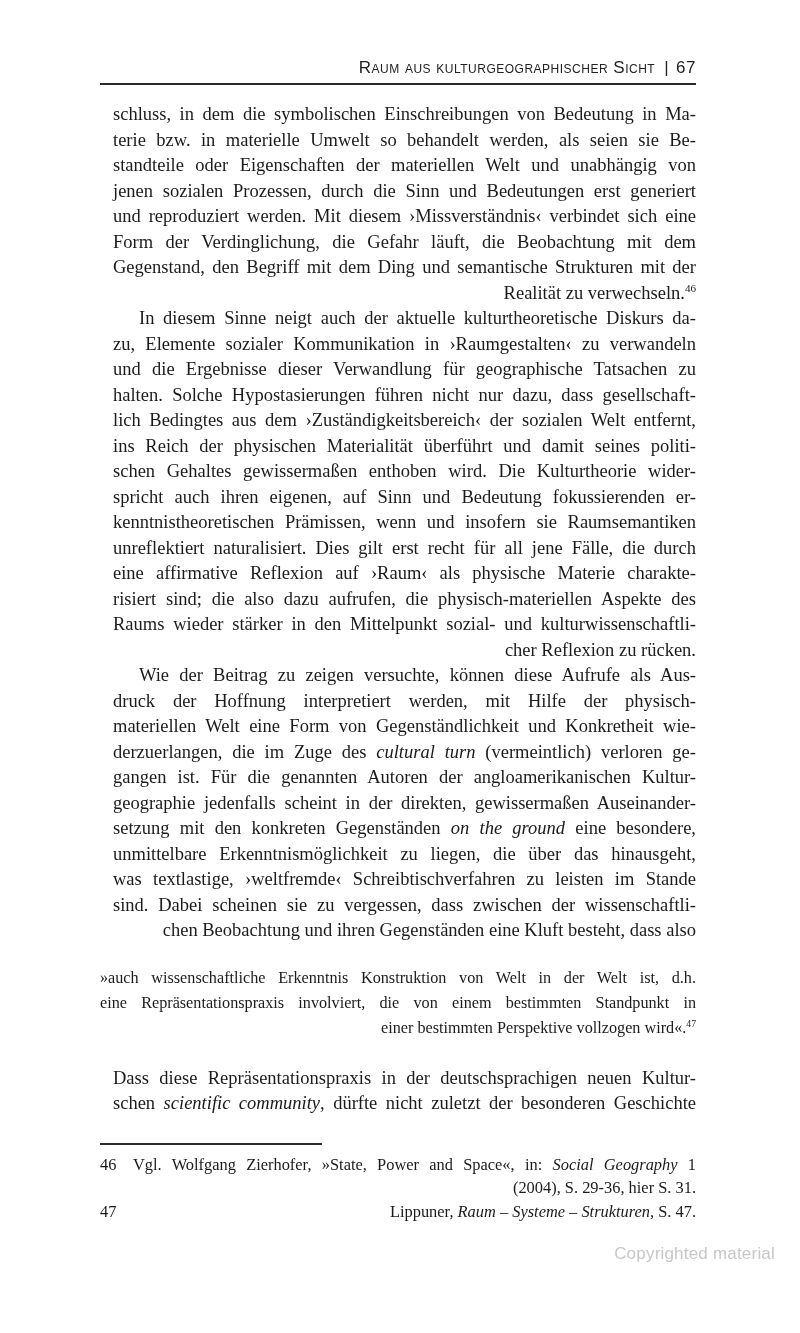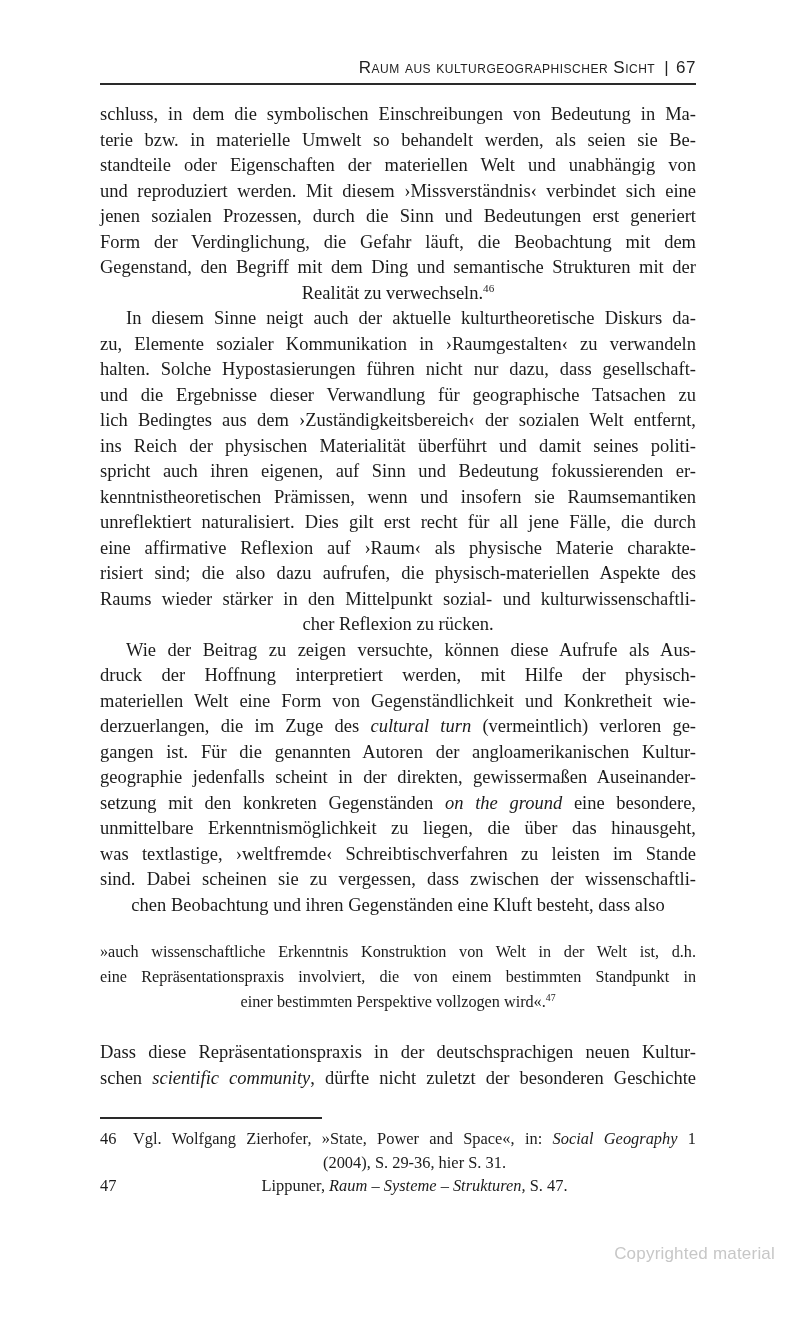--- a/index.html
+++ b/index.html
@@ -31,23 +31,24 @@
     color: #222;
     line-height: 21px;
   }
   .running-header .rh-sep { margin: 0 7px 0 9px; font-variant: normal; }
   .running-header .rh-page { font-variant: normal; }
   
   .body-text {
     margin-top: 17px;
     font-size: 18.5px;
     line-height: 25.5px;
+    margin-left: 13px;
   }
   .after-quote { margin-top: 25px; font-size. : 18.5px; }
-  .line { text-align: center; white-space: normal; }
+  .line { text-align: right; white-space: normal; }
   .line.j { text-align: justify; text-align-last: justify; }
   .line.indent { padding-left: 26px; }
   sup { font-size: 0.6em; line-height: 0; vertical-align: super; letter-spacing: 0; }
   i { font-style: italic; }
   
   .quote {
     margin: 22px 0 0 0;
     padding: 0;
     font-size: 16.2px;
     line-height: 25px;
@@ -87,31 +88,32 @@
   <div class="content">
 
     <div class="running-header">
       <span class="rh-title">Raum aus kulturgeographischer Sicht</span><span class="rh-sep">|</span><span class="rh-page">67</span>
     </div>
 
     <div class="body-text" id="bodyText">
         <div class="line j">schluss, in dem die symbolischen Einschreibungen von Bedeutung in Ma-</div>
         <div class="line j">terie bzw. in materielle Umwelt so behandelt werden, als seien sie Be-</div>
         <div class="line j">standteile oder Eigenschaften der materiellen Welt und unabhängig von</div>
+        <div class="line j">jenen sozialen Prozessen, durch die Sinn und Bedeutungen erst generiert</div>
         <div class="line j">und reproduziert werden. Mit diesem ›Missverständnis‹ verbindet sich eine</div>
-        <div class="line j">jenen sozialen Prozessen, durch die Sinn und Bedeutungen erst generiert</div>
         <div class="line j">Form der Verdinglichung, die Gefahr läuft, die Beobachtung mit dem</div>
         <div class="line j">Gegenstand, den Begriff mit dem Ding und semantische Strukturen mit der</div>
         <div class="line">Realität zu verwechseln.<sup>46</sup></div>
         <div class="line j indent">In diesem Sinne neigt auch der aktuelle kulturtheoretische Diskurs da-</div>
         <div class="line j">zu, Elemente sozialer Kommunikation in ›Raumgestalten‹ zu verwandeln</div>
+        <div class="line j">und die Ergebnisse dieser Verwandlung für geographische Tatsachen zu</div>
         <div class="line j">halten. Solche Hypostasierungen führen nicht nur dazu, dass gesellschaft-</div>
-        <div class="line j">und die Ergebnisse dieser Verwandlung für geographische Tatsachen zu</div>
         <div class="line j">lich Bedingtes aus dem ›Zuständigkeitsbereich‹ der sozialen Welt entfernt,</div>
         <div class="line j">ins Reich der physischen Materialität überführt und damit seines politi-</div>
+        <div class="line j">schen Gehaltes gewissermaßen enthoben wird. Die Kulturtheorie wider-</div>
         <div class="line j">spricht auch ihren eigenen, auf Sinn und Bedeutung fokussierenden er-</div>
         <div class="line j">kenntnistheoretischen Prämissen, wenn und insofern sie Raumsemantiken</div>
         <div class="line j">unreflektiert naturalisiert. Dies gilt erst recht für all jene Fälle, die durch</div>
         <div class="line j">eine affirmative Reflexion auf ›Raum‹ als physische Materie charakte-</div>
         <div class="line j">risiert sind; die also dazu aufrufen, die physisch-materiellen Aspekte des</div>
         <div class="line j">Raums wieder stärker in den Mittelpunkt sozial- und kulturwissenschaftli-</div>
         <div class="line">cher Reflexion zu rücken.</div>
         <div class="line j indent">Wie der Beitrag zu zeigen versuchte, können diese Aufrufe als Aus-</div>
         <div class="line j">druck der Hoffnung interpretiert werden, mit Hilfe der physisch-</div>
         <div class="line j">materiellen Welt eine Form von Gegenständlichkeit und Konkretheit wie-</div>

